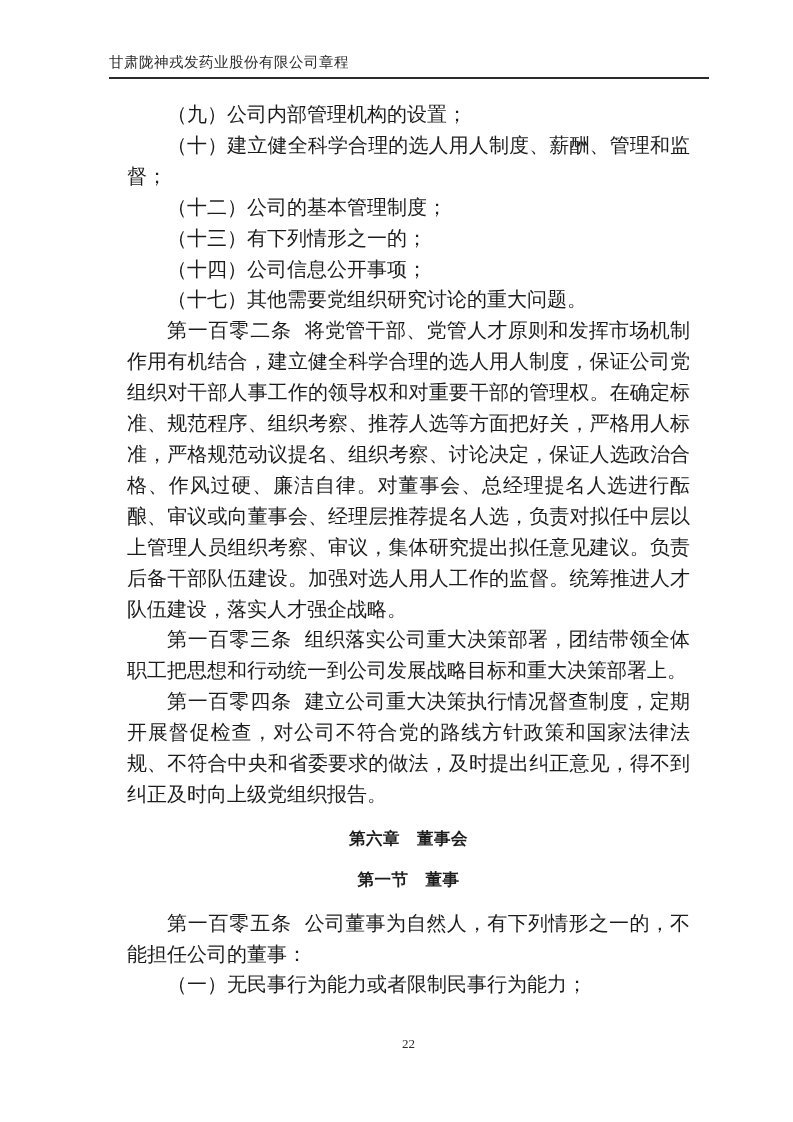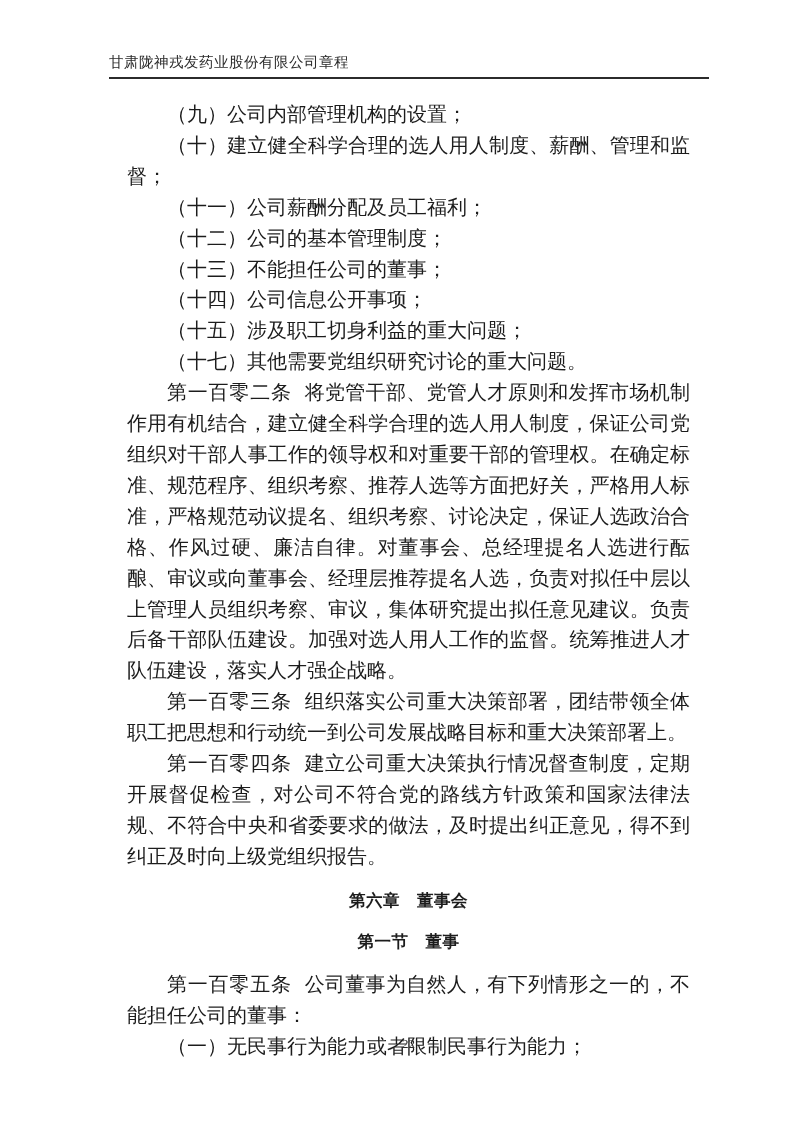--- a/index.html
+++ b/index.html
@@ -80,25 +80,23 @@
 
 <div class="page">
 
   <header class="page-header">
     <div class="header-title">甘肃陇神戎发药业股份有限公司章程</div>
   </header>
 
   <main class="content">
     <p>（九）公司内部管理机构的设置；</p>
     <p>（十）建立健全科学合理的选人用人制度、薪酬、管理和监督；</p>
-    <p>（十一）公司薪酬分配及员工福利；</p>
     <p>（十二）公司的基本管理制度；</p>
-    <p>（十三）不能担任公司的董事；</p>
+    <p>（十三）有下列情形之一的；</p>
     <p>（十四）公司信息公开事项；</p>
-    <p>（十五）涉及职工切身利益的重大问题；</p>
     <p>（十七）其他需要党组织研究讨论的重大问题。</p>
 
     <p><span class="article-label">第一百零二条</span><span>将党管干部、党管人才原则和发挥市场机制作用有机结合，建立健全科学合理的选人用人制度，保证公司党组织对干部人事工作的领导权和对重要干部的管理权。在确定标准、规范程序、组织考察、推荐人选等方面把好关，严格用人标准，严格规范动议提名、组织考察、讨论决定，保证人选政治合格、作风过硬、廉洁自律。对董事会、总经理提名人选进行酝酿、审议或向董事会、经理层推荐提名人选，负责对拟任中层以上管理人员组织考察、审议，集体研究提出拟任意见建议。负责后备干部队伍建设。加强对选人用人工作的监督。统筹推进人才队伍建设，落实人才强企战略。</span></p>
 
     <p><span class="article-label">第一百零三条</span><span>组织落实公司重大决策部署，团结带领全体职工把思想和行动统一到公司发展战略目标和重大决策部署上。</span></p>
 
     <p><span class="article-label">第一百零四条</span><span>建立公司重大决策执行情况督查制度，定期开展督促检查，对公司不符合党的路线方针政策和国家法律法规、不符合中央和省委要求的做法，及时提出纠正意见，得不到纠正及时向上级党组织报告。</span></p>
 
     <p class="heading chapter-heading">第六章　董事会</p>
 

